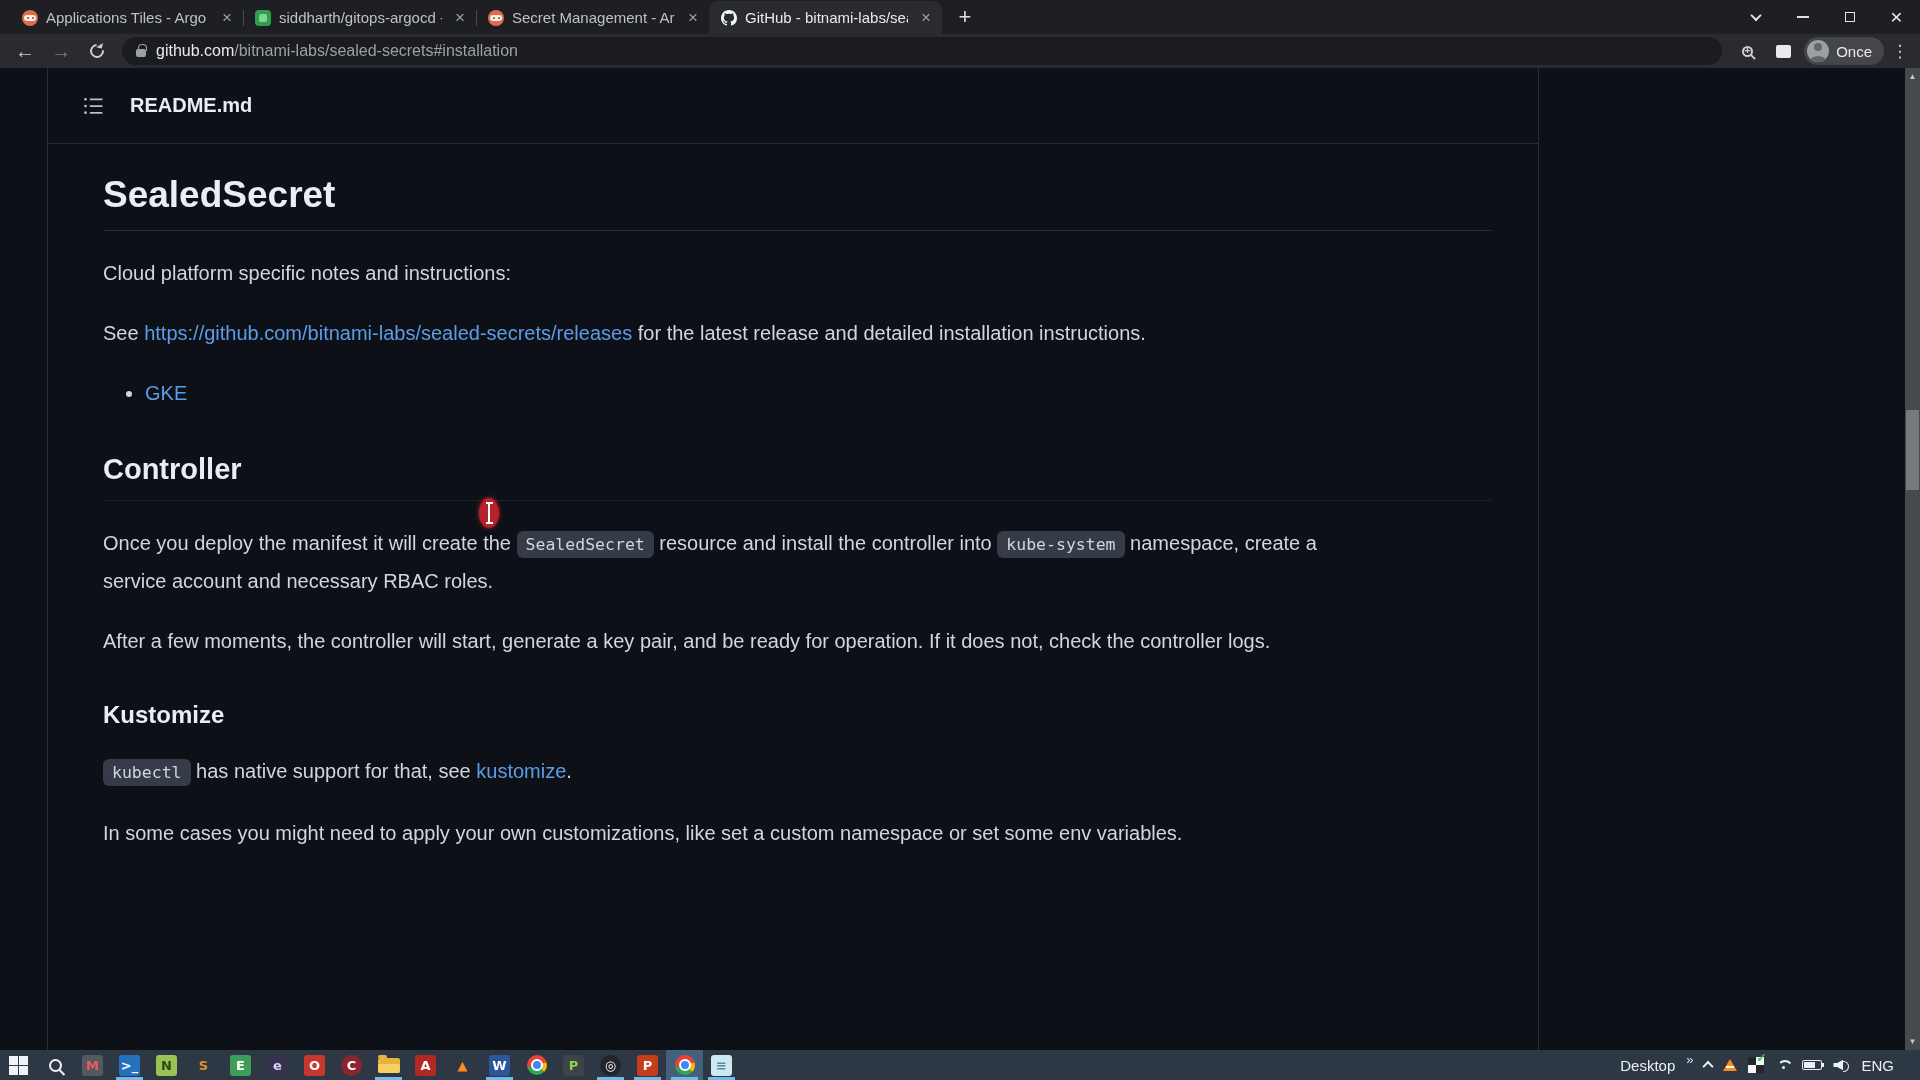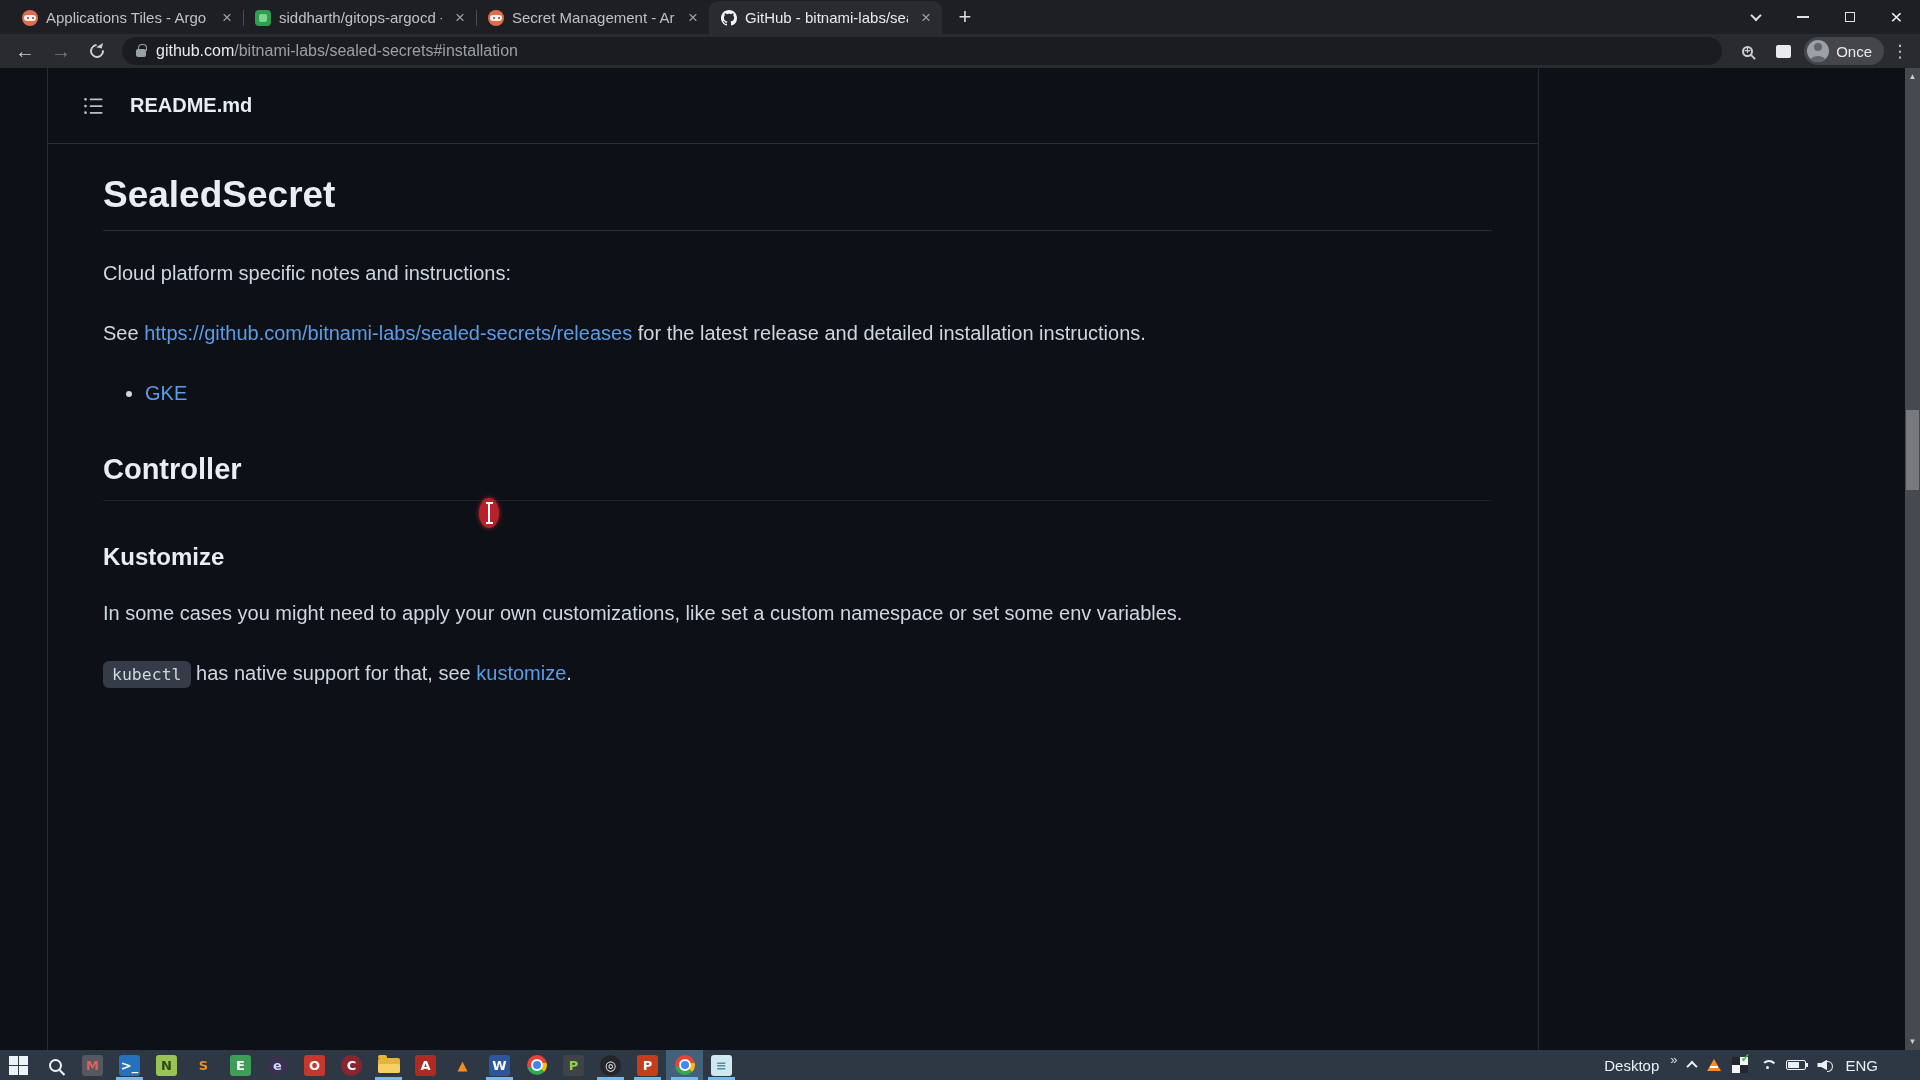--- a/index.html
+++ b/index.html
@@ -96,21 +96,21 @@
   .win { display:grid; grid-template-columns:9px 9px; grid-template-rows:9px 9px; gap:1px; }
   .win i { background:#eef3f8; }
   .tbsearch { width:13px; height:13px; border:2px solid #eef3f8; border-radius:50%; position:relative; }
   .tbsearch::after { content:""; position:absolute; width:2px; height:7px; background:#eef3f8; right:-3px; bottom:-6px; transform:rotate(-45deg); }
   .chromeball { width:20px; height:20px; border-radius:50%; background:conic-gradient(from -45deg,#ea4335 0 120deg,#fbbc05 0 180deg,#34a853 0 300deg,#ea4335 0); position:relative; }
   .chromeball::after { content:""; position:absolute; inset:4px; background:#4285f4; border:2px solid #fff; border-radius:50%; }
   .folder { width:22px; height:15px; background:#e8b33c; border-radius:2px; position:relative; }
   .folder::before { content:""; position:absolute; top:-3px; left:0; width:9px; height:3px; background:#e8b33c; border-radius:2px 2px 0 0; }
   .folder::after { content:""; position:absolute; left:0; bottom:0; width:22px; height:9px; background:#f6cf65; border-radius:2px; }
 
-  .tb-tray { margin-left:auto; display:flex; align-items:center; gap:11px; padding-right:24px; color:#eaf0f6; font-size:15px; }
+  .tb-tray { margin-left:auto; display:flex; align-items:center; gap:11px; padding-right:8px; color:#eaf0f6; font-size:15px; }
   .tray-chevrons { font-size:13px; color:#d5dde6; align-self:flex-start; line-height:20px; }
   .caret-up { width:8px; height:8px; border-left:2px solid #eaf0f6; border-top:2px solid #eaf0f6; transform:rotate(45deg) translate(1px,1px); }
   .vlc-tray { width:0; height:0; border-left:7px solid transparent; border-right:7px solid transparent; border-bottom:12px solid #ff8a1e; position:relative; }
   .vlc-tray::after { content:""; position:absolute; left:-4px; top:7px; width:8px; height:2px; background:#fff; }
   .appchk { width:16px; height:16px; background:conic-gradient(#f4f6f8 25%, #23262b 0 50%, #f4f6f8 0 75%, #23262b 0); position:relative; }
   .appchk::after { content:"✓"; position:absolute; right:-2px; top:-6px; color:#43c04d; font-size:12px; font-weight:bold; }
   .wifi { width:16px; height:12px; position:relative; }
   .wifi::before { content:""; position:absolute; left:2px; top:1px; width:12px; height:12px; border:2px solid #eaf0f6; border-radius:50%; clip-path:polygon(0 0,100% 0,50% 55%); }
   .wifi::after { content:""; position:absolute; left:7px; top:7px; width:3px; height:3px; border-radius:50%; background:#eaf0f6; }
   .batt { width:20px; height:10px; border:1px solid #eaf0f6; border-radius:2px; position:relative; }
@@ -204,23 +204,25 @@
         <span class="readme-title">README.md</span>
       </div>
       <div class="article">
         <h1>SealedSecret</h1>
         <p>Cloud platform specific notes and instructions:</p>
         <p><span>See </span><a href="#">https://github.com/bitnami-labs/sealed-secrets/releases</a><span> for the latest release and detailed installation instructions.</span></p>
         <ul>
           <li><a href="#">GKE</a></li>
         </ul>
         <h2>Controller</h2>
+        <p><span>Once you deploy the manifest it will create the </span><code>SealedSecret</code><span> resource and install the controller into </span><code>kube-system</code><span> namespace, create a service account and necessary RBAC roles.</span></p>
+        <p>After a few moments, the controller will start, generate a key pair, and be ready for operation. If it does not, check the controller logs.</p>
         <h3>Kustomize</h3>
+        <p><code>kubectl</code><span> has native support for that, see </span><a href="#">kustomize</a><span>.</span></p>
         <p>In some cases you might need to apply your own customizations, like set a custom namespace or set some env variables.</p>
-        <p><code>kubectl</code><span> has native support for that, see </span><a href="#">kustomize</a><span>.</span></p>
       </div>
     </div>
 
     <div class="click-cursor">
       <span class="blob"></span>
       <span class="ibeam"></span>
     </div>
 
     <div class="scrollbar">
       <div class="scroll-arrow up">▲</div>

